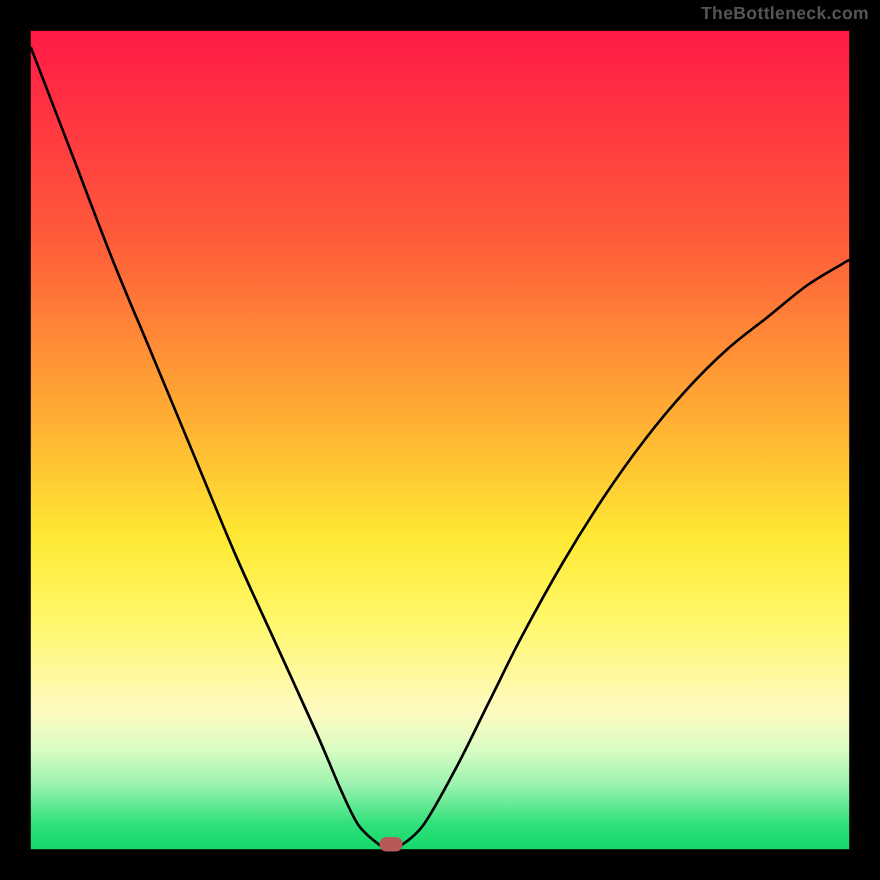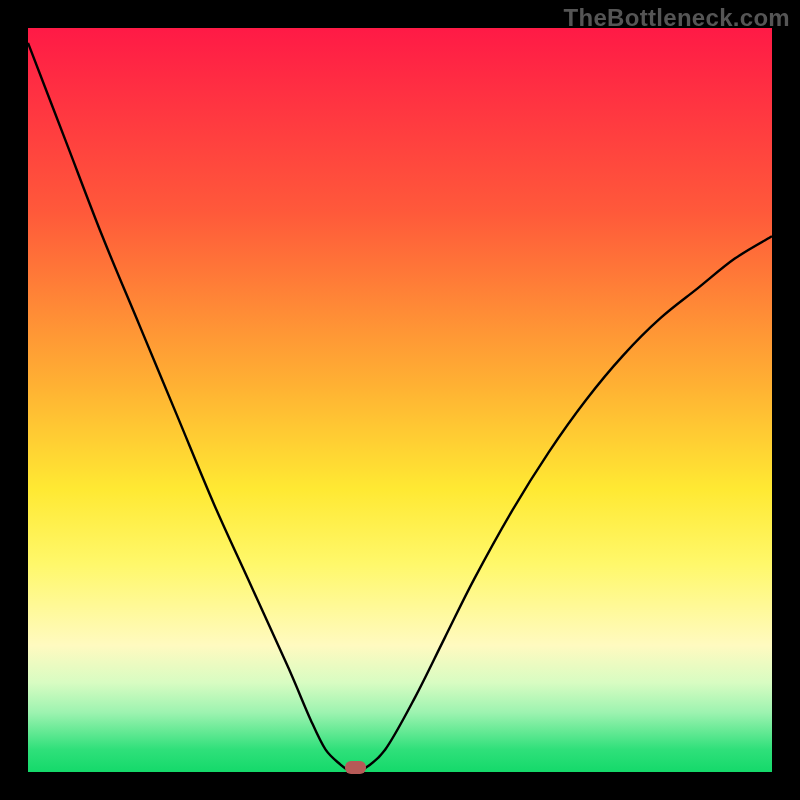--- a/index.html
+++ b/index.html
@@ -35,21 +35,21 @@
       #9df3b0 92%,
       #2fe07a 97%,
       #14d96a 100%
     );
   }
   .watermark {
     position: absolute;
     top: 4px;
     right: 10px;
     color: #555;
-    font-size: 24px;
+    font-size: 16px;
     font-weight: 600;
     letter-spacing: 0.3px;
     user-select: none;
   }
   svg.curve {
     position: absolute;
     left: 0;
     top: 0;
     width: 744px;
     height: 744px;

